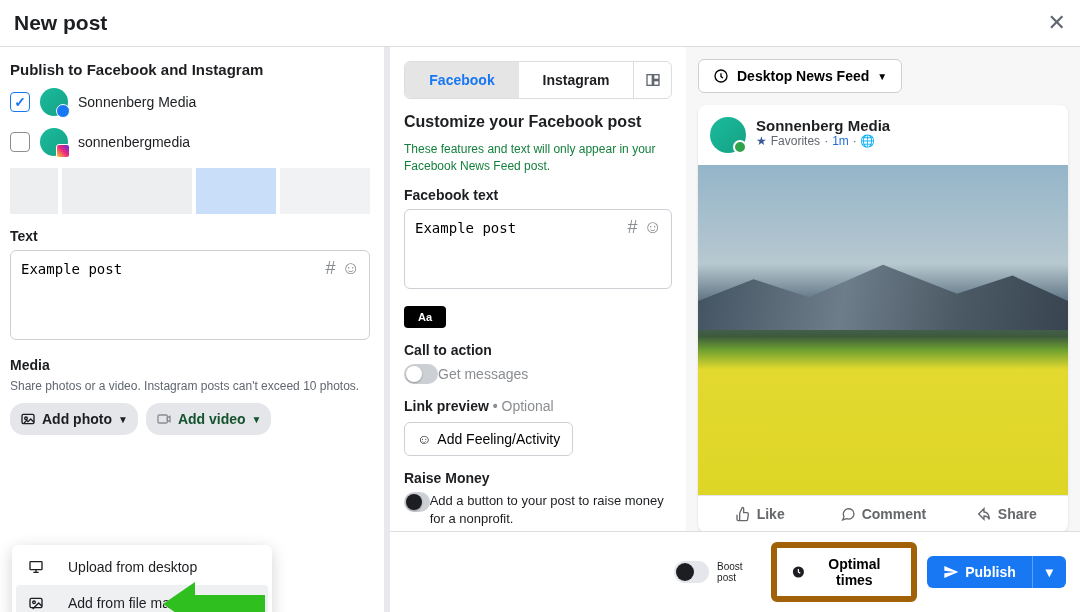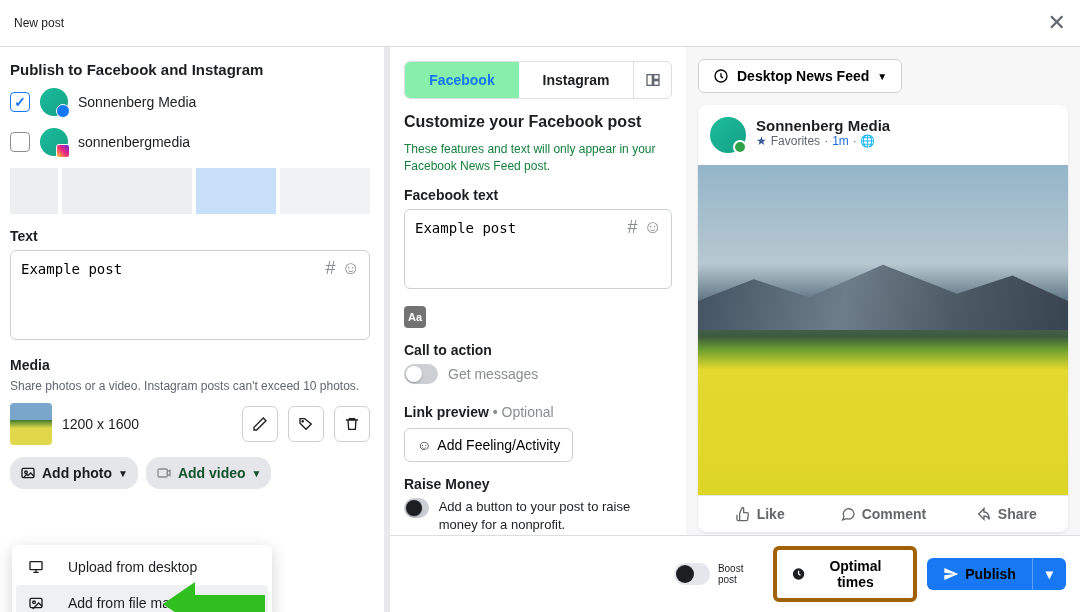--- a/index.html
+++ b/index.html
@@ -1,19 +1,19 @@
 <!DOCTYPE html>
 <html><head>
 <meta charset="utf-8">
 <style>
   * { box-sizing: border-box; margin: 0; padding: 0; }
   body { font-family: -apple-system, BlinkMacSystemFont, "Segoe UI", Helvetica, Arial, sans-serif; font-size: 14px; color: #1c1e21; width: 1080px; height: 612px; overflow: hidden; background: #fff; }
   
   .header { display: flex; justify-content: space-between; align-items: center; padding: 10px 14px; border-bottom: 1px solid #ddd; }
-  .header h2 { font-size: 12px; font-weight: 400; }
+  .header h2 { font-size: 21px; font-weight: 700; }
   .close-x { font-size: 22px; color: #606770; cursor: pointer; }
   
   .columns { display: flex; height: 575px; }
   .col-left { width: 390px; padding: 14px 14px 14px 10px; border-right: 6px solid #e9e9ed; overflow-y: auto; position: relative; }
   .col-mid { width: 296px; padding: 14px; overflow-y: auto; }
   .col-right { flex: 1; padding: 12px; background: #f7f7f7; position: relative; }
 
   
   .col-left::-webkit-scrollbar { width:6px; }
   
@@ -53,28 +53,28 @@
   .dd-item { padding:10px 12px; display:flex; align-items:center; gap:24px; font-size:14px; cursor:pointer; border-radius:4px;}
   .dd-item.hl { background:#eef0f2; }
   
   .arrow { position:absolute; left:195px; top:548px; z-index:5; }
   .arrow-body { width:70px; height:18px; background:#2fbf1f; }
   .arrow-head { width:0; height:0; border-top:22px solid transparent; border-bottom:22px solid transparent; border-right:32px solid #2fbf1f; position:absolute; left:-32px; top:-13px; }
   
   
   .tabs { display:flex; border:1px solid #dadde1; border-radius:6px; overflow:hidden; margin-bottom:14px; }
   .tab { flex:1; text-align:center; padding:10px; font-weight:600; font-size:14px; cursor:pointer; }
-  .tab.active { background:#86efac; color:#1877f2; }
+  .tab.active { background:#e5e5e5; color:#1877f2; }
   .tab-square { width:38px; border-left:1px solid #dadde1; display:flex; align-items:center; justify-content:center; color:#606770; cursor:pointer; }
   
   .mid-sub { font-size:12px; color:#15803d; margin-bottom:12px; line-height:1.4; }
   .small-ta { width:100%; height:80px; border:1px solid #ccd0d5; border-radius:6px; padding:10px; font-size:14px; position:relative; resize:none;}
-  .aa-badge { width:22px; height:22px; border-radius:4px; background:#737373; color:#fff; font-size:11px; font-weight:bold; display:flex; align-items:center; justify-content:center; margin:8px 0 14px; }
-  
-  .toggle-row { display:flex; align-items:center; gap:10px; margin-bottom:20px; }
+  .aa-badge { width:42px; height:22px; border-radius:4px; background:#000000; color:#fff; font-size:11px; font-weight:bold; display:flex; align-items:center; justify-content:center; margin:8px 0 14px; }
+  
+  .toggle-row { display:flex; align-items:center; margin-bottom:14px; }
   .toggle { width:34px; height:20px; border-radius:20px; background:#ccd0d5; position:relative; cursor:pointer;}
   .toggle::after { content:""; position:absolute; width:16px; height:16px; border-radius:50%; background:#fff; top:2px; left:2px; box-shadow:0 1px 2px rgba(0,0,0,0.3);}
   .toggle.dark::after { background:#1c1e21; }
   .toggle-label { color:#8a8d91; font-size:14px; }
   
   .opt-row { font-size:14px; font-weight:600; margin-bottom:8px; }
   .opt-row .optional { color:#8a8d91; font-weight:400; }
   .link-input { width:100%; padding:10px; border:1px solid #ccd0d5; background:#f5f6f7; border-radius:6px; color:#8a8d91; font-size:14px; margin-bottom:14px;}
   .feel-btn { border:1px solid #ccd0d5; border-radius:6px; padding:8px 12px; font-size:14px; background:#fff; display:inline-flex; gap:6px; align-items:center; cursor:pointer; margin-bottom:14px;}
   .raise-desc { font-size:13px; color:#1c1e21; line-height:1.4; }
@@ -91,22 +91,22 @@
   .pc-img { width:100%; height:330px; background: linear-gradient(to bottom, #94b5c9 0%, #b7c8d0 30%, #596f7e 42%, #3d5a3c 52%, #6ea030 56%, #e3d92f 62%, #ded626 100%); position:relative;}
   .pc-mtn::before{content:"";position:absolute;top:28%;left:0;right:0;height:22%;background:linear-gradient(100deg,#435260 0%,#6d7d89 40%,#4c5a65 70%,#384550 100%);clip-path:polygon(0 60%,15% 30%,30% 55%,50% 10%,70% 50%,85% 25%,100% 60%,100% 100%,0 100%);}
   .pc-actions { display:flex; border-top:1px solid #e4e6eb; }
   .pc-act { flex:1; text-align:center; padding:10px; font-size:14px; font-weight:600; color:#65676b; display:flex; align-items:center; justify-content:center; gap:6px; cursor:pointer;}
   
   
   .footer { position:absolute; bottom:0; right:0; left:390px; background:#fff; border-top:1px solid #dadde1; padding:10px 14px; display:flex; align-items:center; justify-content:flex-end; gap:10px; z-index:2;}
   .footer-toggle-row { display:flex; align-items:center; gap:8px; font-size:10px; margin-right:auto; margin-left:270px;}
   .boost-toggle { width:38px; height:22px; border-radius:22px; background:#e4e6eb; position:relative;}
   .boost-toggle::after{content:"";position:absolute;width:18px;height:18px;border-radius:50%;background:#1c1e21;top:2px;left:2px;}
-  .opt-btn { border:4px solid #a16207; background:#fff; border-radius:6px; padding:8px 14px; font-size:14px; font-weight:600; display:flex; align-items:center; gap:6px; cursor:pointer;}
-  .pub-btn { background:#1877f2; color:#000000; border:none; border-radius:6px 0 0 6px; padding:8px 16px; font-size:14px; font-weight:600; display:flex; align-items:center; gap:6px; cursor:pointer;}
+  .opt-btn { border:6px solid #a16207; background:#fff; border-radius:6px; padding:8px 14px; font-size:14px; font-weight:600; display:flex; align-items:center; gap:6px; cursor:pointer;}
+  .pub-btn { background:#1877f2; color:#ffffff; border:none; border-radius:6px 0 0 6px; padding:8px 16px; font-size:14px; font-weight:600; display:flex; align-items:center; gap:6px; cursor:pointer;}
   .pub-caret { background:#1877f2; color:#fff; border:none; border-left:1px solid rgba(255,255,255,0.3); border-radius:0 6px 6px 0; padding:8px 10px; cursor:pointer;}
   .pub-group { display:flex; }
   
   svg.ic { width:16px; height:16px; }
 </style>
 </head>
 <body>
 
 <div class="header">
   <h2>New post</h2>
@@ -136,40 +136,20 @@
     <div class="label">Text</div>
     <div class="ta-wrap">
       <textarea class="textarea" style="">Example post</textarea>
       <div class="ta-icons">
         <span>#</span>
         <span>☺</span>
       </div>
     </div>
     <div class="label">Media</div>
     <div class="sub">Share photos or a video. Instagram posts can't exceed 10 photos.</div>
-    <div class="media-row">
-      <div class="thumb"></div>
-      <span style="flex:1">1200 x 1600</span>
-      <button class="icon-btn">
-        <svg class="ic" viewBox="0 0 24 24" fill="none" stroke="currentColor" stroke-width="2">
-            <path d="M17 3l4 4L7 21H3v-4L17 3z"></path>
-          </svg>
-      </button>
-      <button class="icon-btn">
-        <svg class="ic" viewBox="0 0 24 24" fill="none" stroke="currentColor" stroke-width="2">
-            <path d="M20 12l-8 8-9-9V4h7l10 8z"></path>
-            <circle cx="7" cy="8" r="1"></circle>
-          </svg>
-      </button>
-      <button class="icon-btn">
-        <svg class="ic" viewBox="0 0 24 24" fill="none" stroke="currentColor" stroke-width="2">
-            <path d="M3 6h18M8 6V4h8v2M6 6l1 14h10l1-14"></path>
-          </svg>
-      </button>
-    </div>
     <div class="btn-row">
       <button class="pill-btn">
         <svg class="ic" viewBox="0 0 24 24" fill="none" stroke="currentColor" stroke-width="2">
             <rect x="3" y="5" width="18" height="14" rx="2"></rect>
             <circle cx="9" cy="11" r="2"></circle>
             <path d="M21 17l-5-5-4 4-2-2-4 4"></path>
           </svg>
         <span>Add photo</span>
         <span class="caret">▼</span>
       </button>

